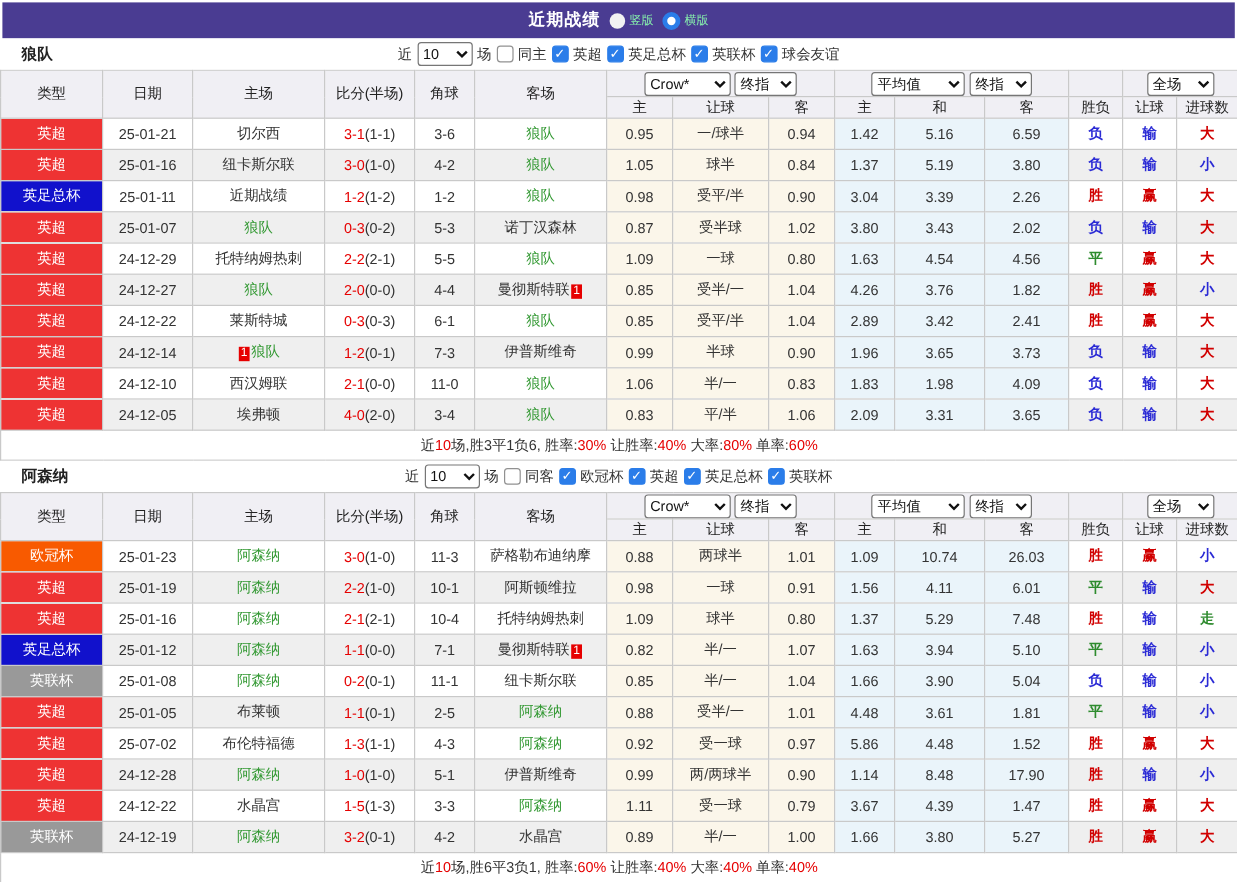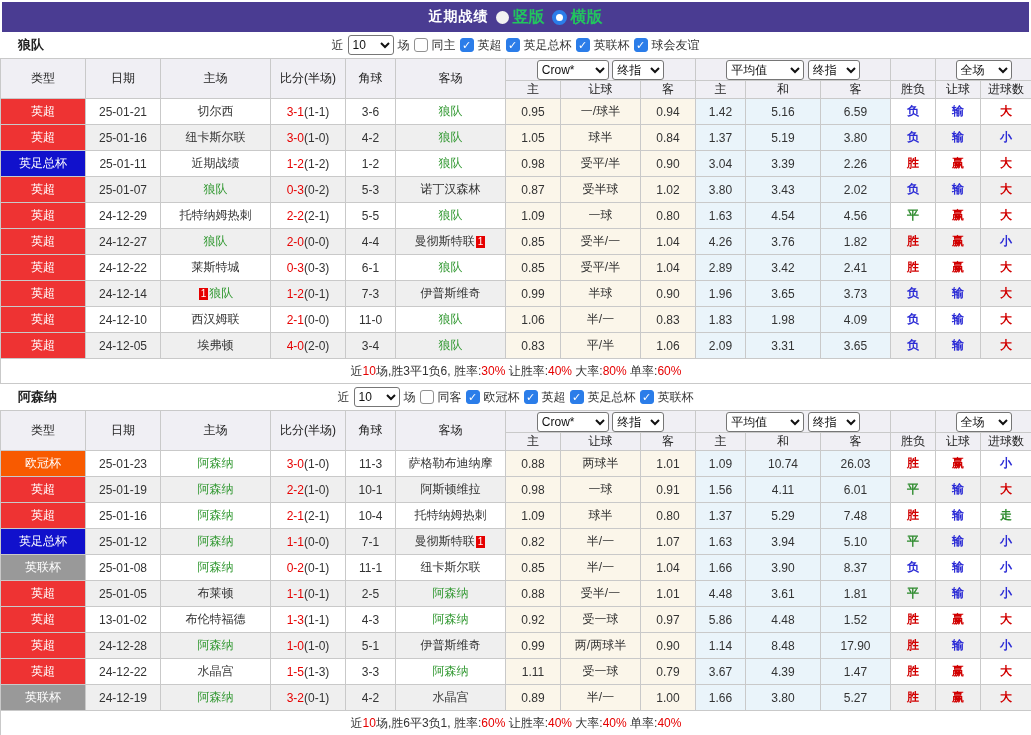--- a/index.html
+++ b/index.html
@@ -7,21 +7,21 @@
     font-family: "Liberation Sans", "DejaVu Sans", sans-serif;
     font-size: 12px; color: #333; overflow: hidden; }
 
   
   .title-bar { height: 30px; margin: 2px 2px 0 2px; background: #4a3c92;
     display: flex; align-items: center; justify-content: center; gap: 7px; color: #fff; }
   .title-bar .title { font-weight: bold; font-size: 14px; letter-spacing: 1px; }
   .radio-wrap { display: inline-flex; align-items: center; gap: 4px; }
   .radio { width: 13px; height: 13px; border-radius: 50%; background: #f2f2f2; display: inline-block; }
   .radio.checked { background: #fff; border: 4px solid #2b7de9; width: 15px; height: 15px; }
-  .radio-label { font-size: 16px; color: #22c55e; font-weight: bold; }
+  .radio-label { font-size: 10px; color: #86efac; }
 
   
   .filter-row { position: relative; height: 26px; display: flex; align-items: center;
     justify-content: center; gap: 4px; background: #fff; }
   .team-name { position: absolute; left: 18px; font-weight: bold; font-size: 13px; color: #222; }
   .cb { width: 14px; height: 14px; border: 1px solid #919191; border-radius: 3px; background: #fff;
     display: inline-flex; align-items: center; justify-content: center;
     color: #fff; font-size: 11px; font-weight: bold; line-height: 1; }
   .cb.checked { background: #2b7de9; border-color: #2b7de9; }
   select { font-size: 12px; height: 20px; border: 1px solid #767676; border-radius: 3px;
@@ -437,21 +437,21 @@
             <td>25-01-08</td>
             <td><span class="hl">阿森纳</span></td>
             <td><span class="score-ft">0-2</span><span>(0-1)</span></td>
             <td>11-1</td>
             <td><span>纽卡斯尔联</span></td>
             <td class="c-odds">0.85</td>
             <td class="c-odds">半/一</td>
             <td class="c-odds">1.04</td>
             <td class="c-avg">1.66</td>
             <td class="c-avg">3.90</td>
-            <td class="c-avg">8.37</td>
+            <td class="c-avg">5.04</td>
             <td class="res res-b">负</td>
             <td class="res res-b">输</td>
             <td class="res res-b">小</td>
           </tr>
           <tr class="alt">
             <td class="type" style="background: rgb(238, 51, 51);">英超</td>
             <td>25-01-05</td>
             <td><span>布莱顿</span></td>
             <td><span class="score-ft">1-1</span><span>(0-1)</span></td>
             <td>2-5</td>
@@ -461,21 +461,21 @@
             <td class="c-odds">1.01</td>
             <td class="c-avg">4.48</td>
             <td class="c-avg">3.61</td>
             <td class="c-avg">1.81</td>
             <td class="res res-g">平</td>
             <td class="res res-b">输</td>
             <td class="res res-b">小</td>
           </tr>
           <tr>
             <td class="type" style="background: rgb(238, 51, 51);">英超</td>
-            <td>13-01-02</td>
+            <td>25-07-02</td>
             <td><span>布伦特福德</span></td>
             <td><span class="score-ft">1-3</span><span>(1-1)</span></td>
             <td>4-3</td>
             <td><span class="hl">阿森纳</span></td>
             <td class="c-odds">0.92</td>
             <td class="c-odds">受一球</td>
             <td class="c-odds">0.97</td>
             <td class="c-avg">5.86</td>
             <td class="c-avg">4.48</td>
             <td class="c-avg">1.52</td>

